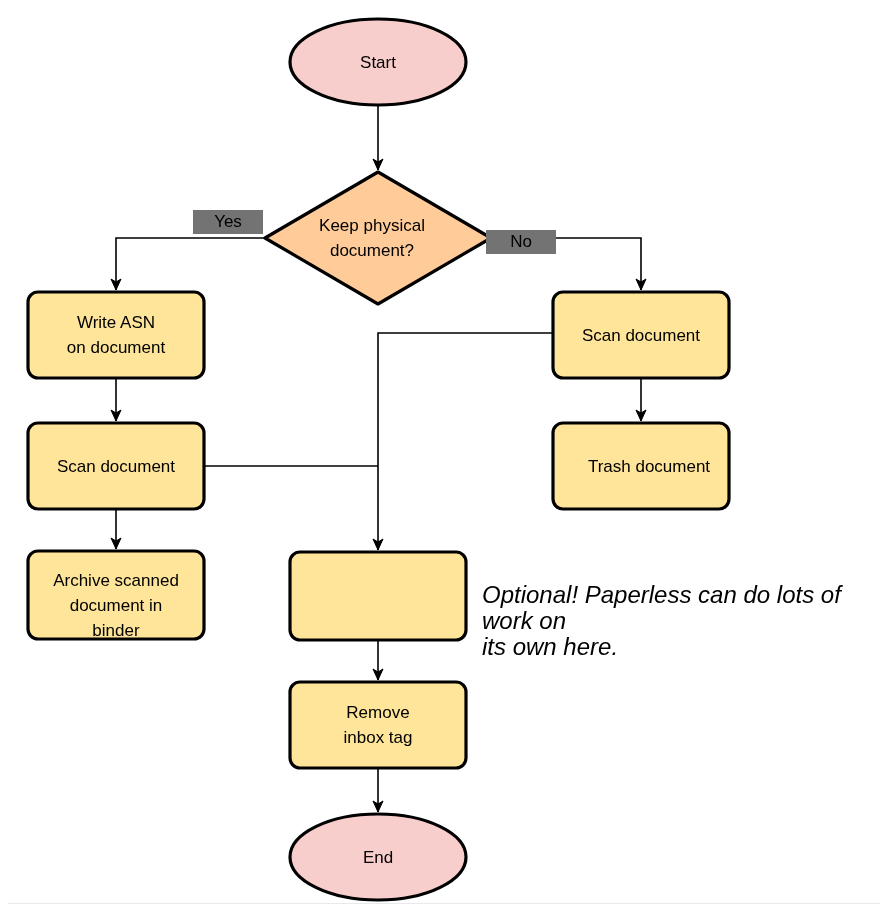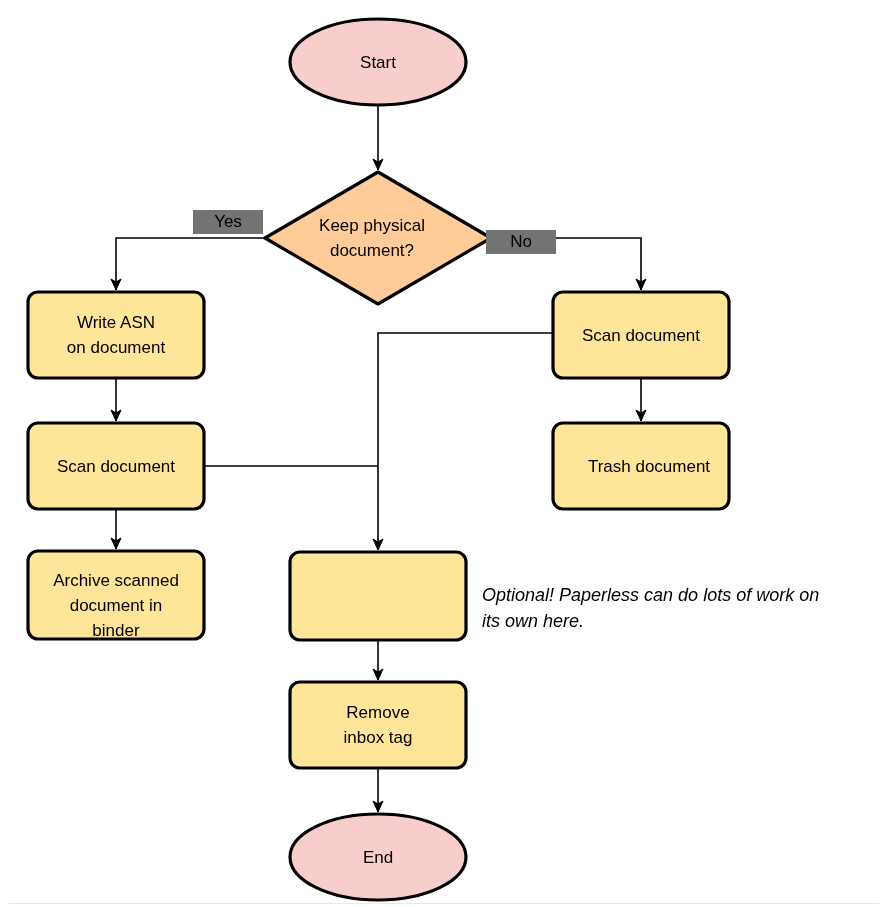--- a/index.html
+++ b/index.html
@@ -34,21 +34,21 @@
     justify-content: center;
     font-size: 17px;
     color: #000000;
     background: #737373;
   }
   .annotation {
     position: absolute;
     left: 482px;
     top: 582px;
     width: 402px;
-    font-size: 18px;
+    font-size: 24px;
     font-style: italic;
     line-height: 26px;
     white-space: pre-line;
     color: #000000;
   }
   .page-divider {
     position: absolute;
     left: 0;
     top: 903px;
     width: 888px;

